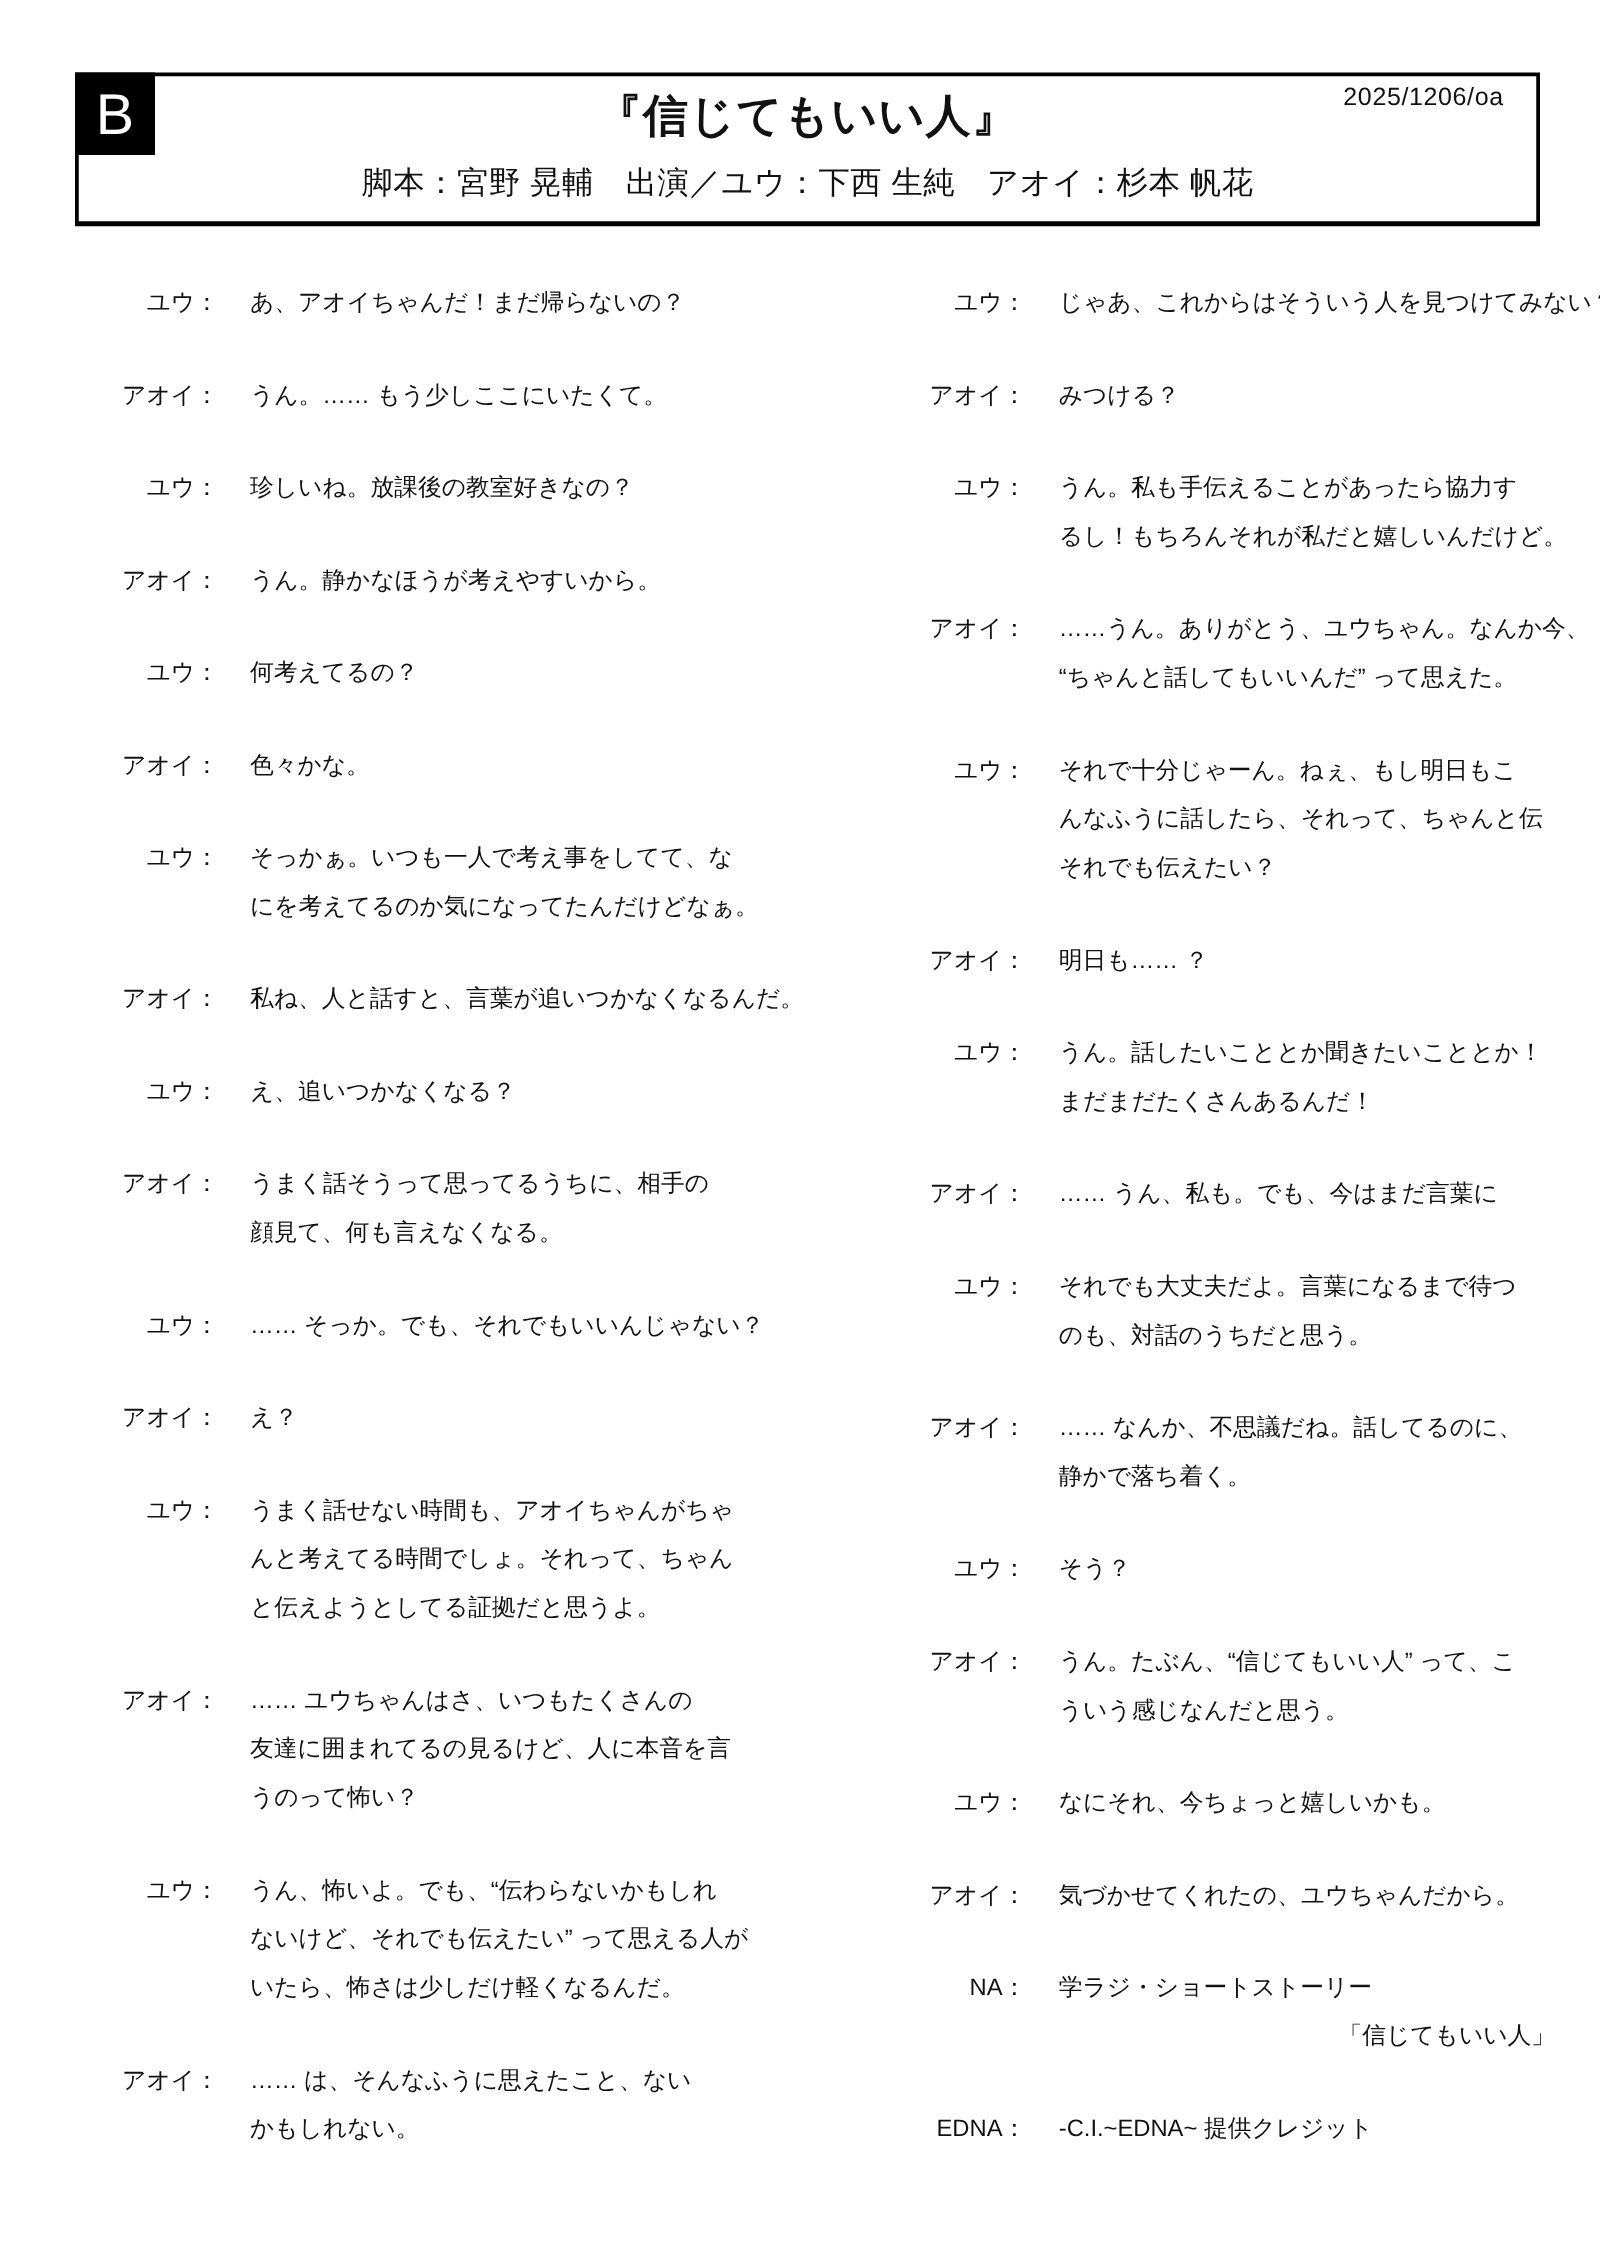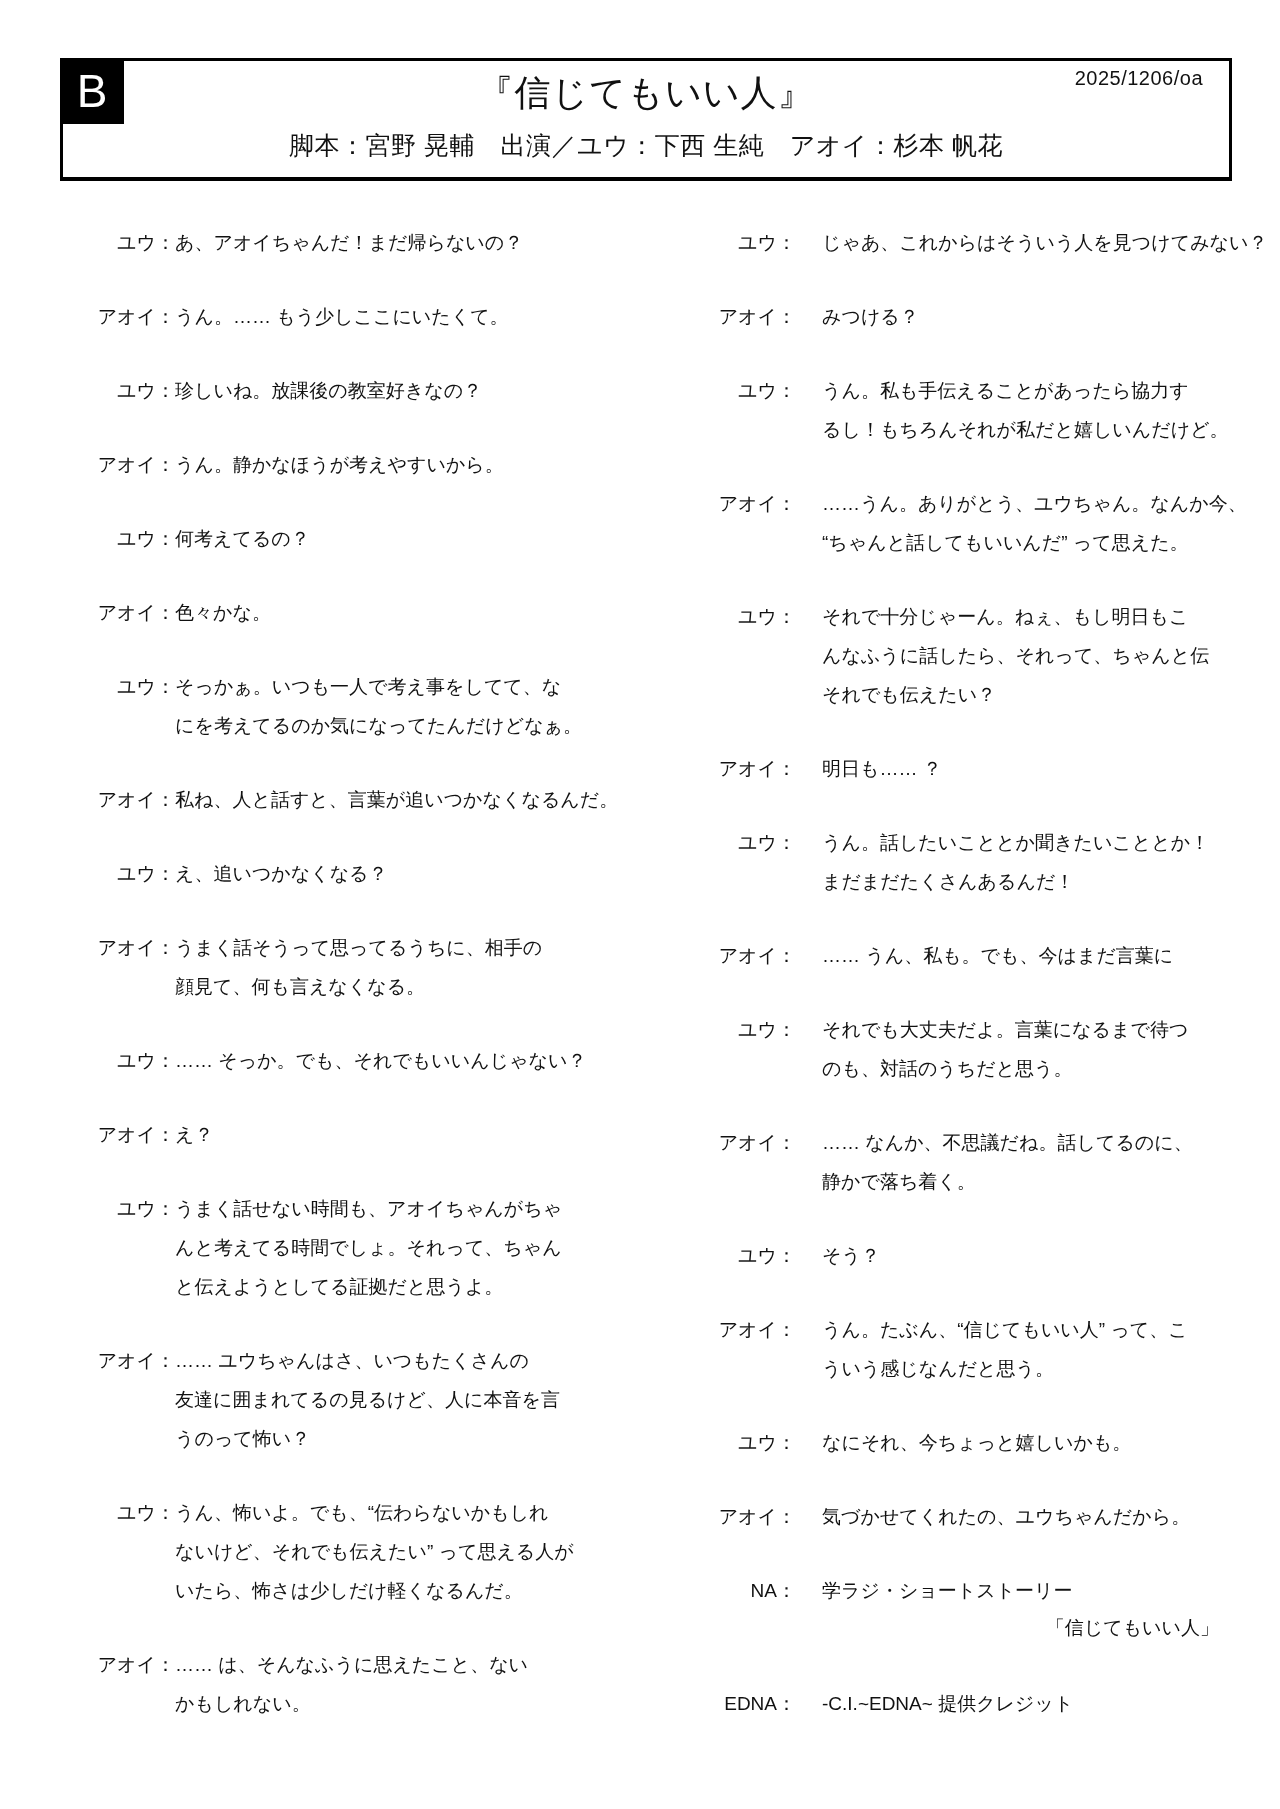--- a/index.html
+++ b/index.html
@@ -49,21 +49,21 @@
     transform-origin: center;
   }
   .script-title {
     position: absolute;
     left: 0;
     right: 0;
     top: 8px;
     margin: 0;
     text-align: center;
     font-size: 36px;
-    font-weight: 400;
+    font-weight: 700;
     letter-spacing: 1px;
   }
   .air-date {
     position: absolute;
     right: 26px;
     top: 6px;
     font-size: 20px;
     letter-spacing: 0.5px;
   }
   .credits-line {
@@ -104,20 +104,21 @@
     font-size: 19px;
     line-height: 39px;
   }
   .spk {
     flex: 0 0 115px;
     text-align: right;
     white-space: nowrap;
   }
   .col-right .spk { flex-basis: 112px; }
   .lines {
+    margin-left: 25px;
     width: 437px;
   }
   .col-right .lines { margin-left: 26px; }
   .line { white-space: nowrap; }
   .line.right {
     text-align: right;
     padding-right: 40px;
     font-family: Liberation Mono, monospace;
   }
 </style>

